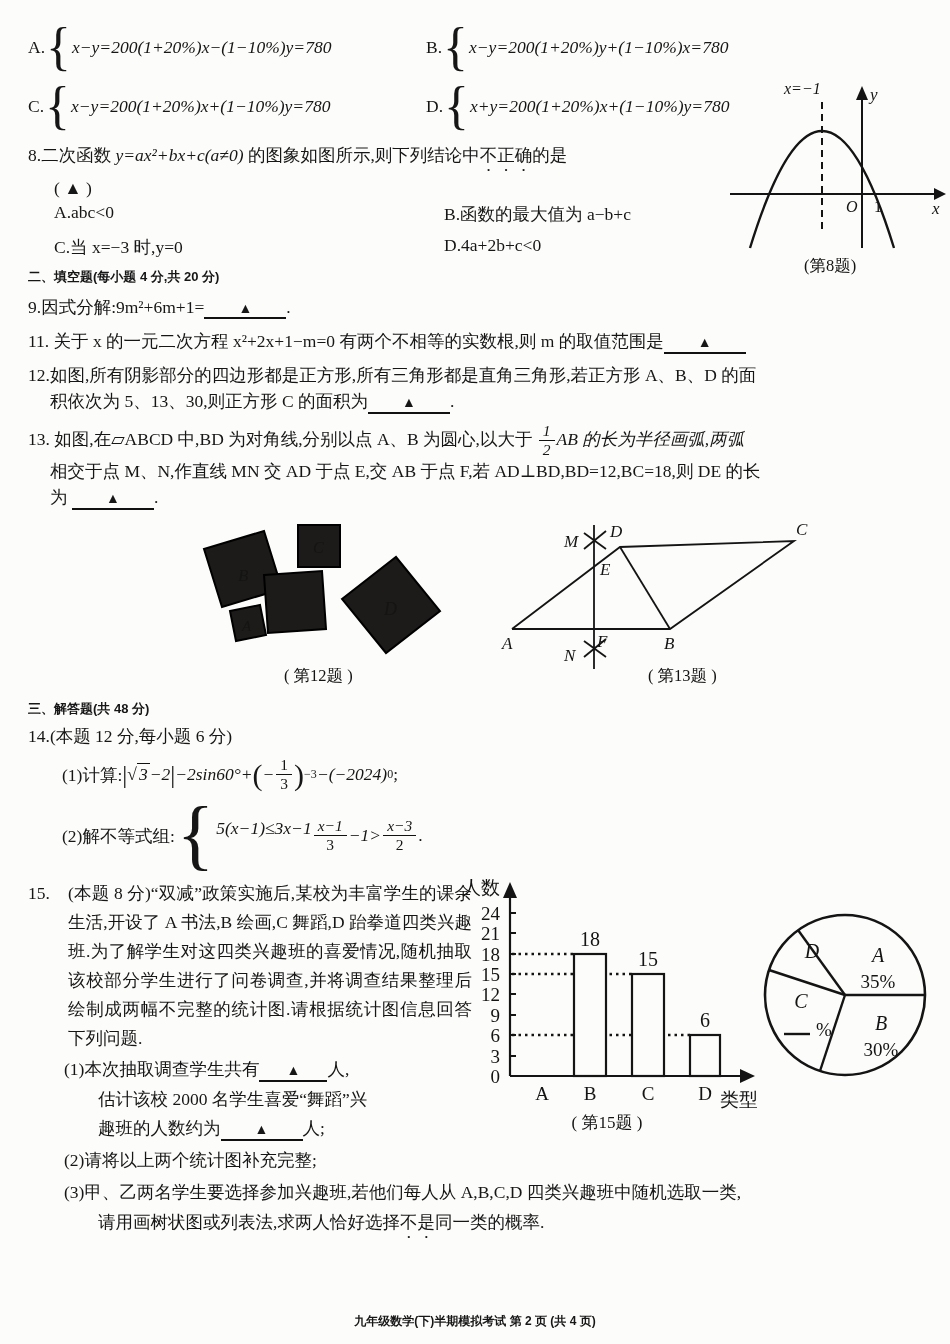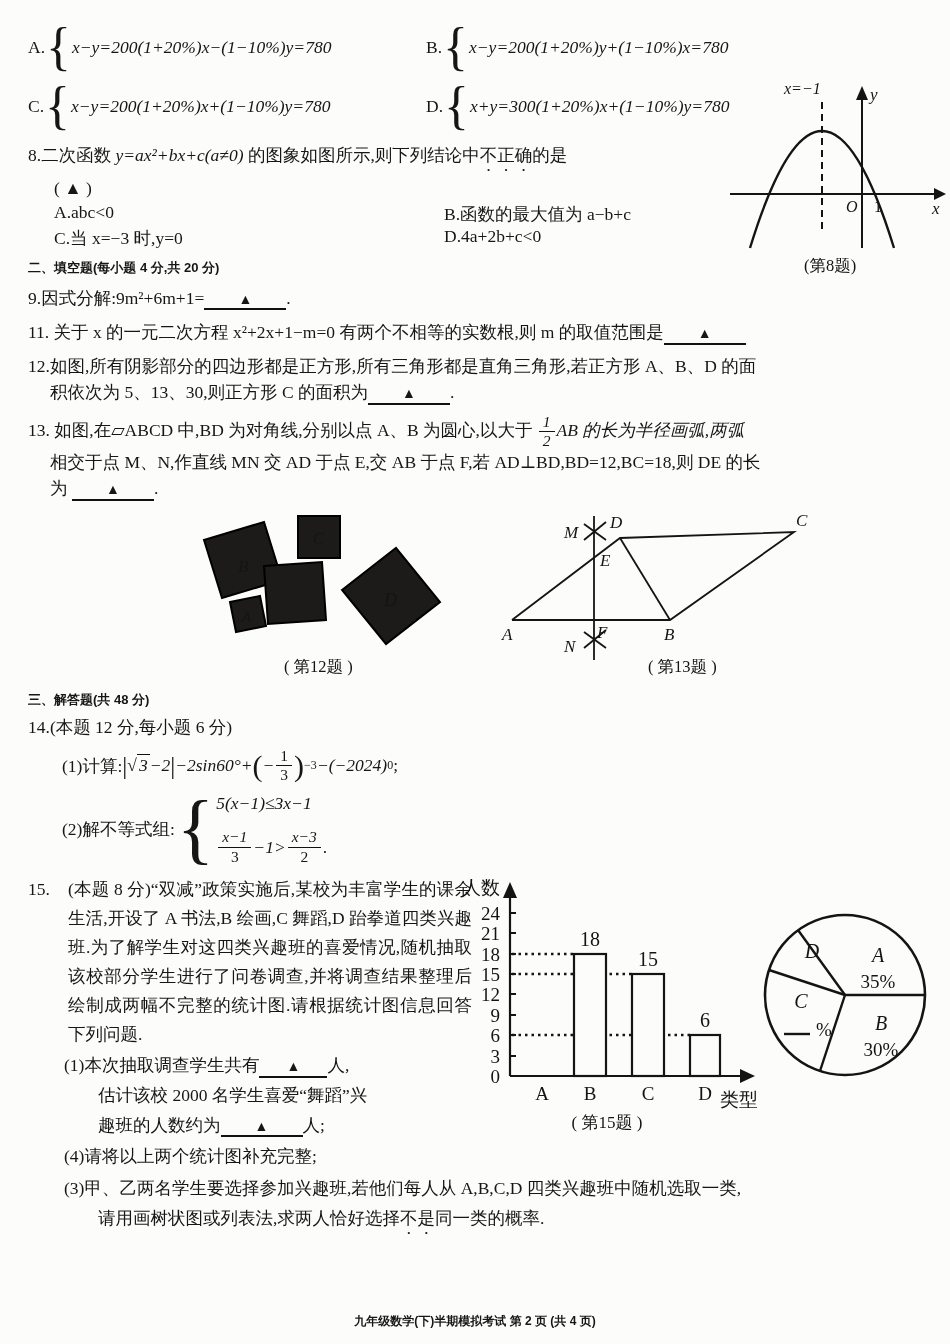--- a/index.html
+++ b/index.html
@@ -12,21 +12,21 @@
         text-emphasis:filled dot;text-emphasis-position:under right;}
   
   .sysopts{display:grid;grid-template-columns:398px 1fr;row-gap:12px;}
   .sysopt{display:flex;align-items:center;}
   .olbl{margin-right:1px;}
   .brace{font-size:52px;font-weight:400;line-height:.9;margin:0 1px 0 0;}
   .eqs{display:flex;line-height:1.45;}
   
   .q8stem{margin-top:12px;width:735px;line-height:1.5;}
   .ansblank{margin:3px 0 3px 26px;}
-  .q8opts{display:grid;grid-template-columns:390px 1fr;margin:2px 0 6px 26px;width:720px;}
+  .q8opts{display:grid;grid-template-columns:390px 1fr;row-gap:9px;margin:2px 0 6px 26px;width:720px;}
   
   .sect{font-family:"Liberation Sans","DejaVu Sans",sans-serif;font-weight:700;font-size:13px;margin:9px 0 5px;}
   
   .q{margin:8px 0;line-height:1.5;}
   .cont{margin-left:22px;}
   .blank{display:inline-block;min-width:74px;border-bottom:2px solid #111;text-align:center;
          font-size:14px;line-height:1.05;padding:0 4px 1px;vertical-align:baseline;}
   .blank.small{min-width:60px;}
   .frac{display:inline-flex;flex-direction:column;align-items:center;vertical-align:middle;
         line-height:1.05;font-size:15.5px;margin:0 2px;}
@@ -34,21 +34,21 @@
   .frac .den{padding:1px 4px 0;}
   sup.exp{font-size:12px;}
   .sqrt .radicand{border-top:1.6px solid #111;padding:0 2px;}
   .absbar{font-size:25px;vertical-align:-3px;font-weight:300;}
   .bigp{font-size:30px;vertical-align:-4px;font-weight:300;}
   
   .figrow{position:relative;height:172px;margin-top:2px;}
   
   .mline{display:flex;align-items:center;margin:8px 0 10px 34px;}
   .sysbrace{font-size:78px;font-weight:300;line-height:.85;margin:0 2px;}
-  .ineqcol{display:flex;flex-direction:column;line-height:1.2;gap:15px;}
+  .ineqcol{display:flex;flex-direction:row;line-height:1.2;}
   .ineqrow{display:flex;align-items:center;}
   
   .q15wrap{position:relative;}
   .q15{display:flex;width:444px;margin-top:8px;line-height:1.66;}
   .q15 .num{width:40px;flex:none;}
   .q15 .body{flex:1;text-align:justify;}
   .sub{margin-left:36px;line-height:1.7;margin-top:2px;}
   .sub .cont2{margin-left:34px;}
   .fig-abs{position:absolute;}
   .footer{position:absolute;left:0;bottom:14px;width:100%;text-align:center;
@@ -85,21 +85,21 @@
       <span class="brace">{</span>
       <span class="eqs">
             <span class="math">x−y=200</span>
         <span class="math">(1+20%)x+(1−10%)y=780</span>
           </span>
     </div>
     <div class="sysopt">
       <span class="olbl">D.</span>
       <span class="brace">{</span>
       <span class="eqs">
-            <span class="math">x+y=300</span>
+            <span class="math">x+y=200</span>
         <span class="math">(1+20%)x+(1−10%)y=780</span>
           </span>
     </div>
   </div>
 
   <div class="q8stem">
     <span>8.二次函数 </span><span class="math">y=ax²+bx+c(a≠0)</span><span> 的图象如图所示,则下列结论中</span><span class="emph">不正确</span><span>的是</span>
   </div>
   <div class="ansblank">( ▲ )</div>
   <div class="q8opts">
@@ -217,21 +217,21 @@
   <div class="q15wrap">
     <div class="q15">
       <span class="num">15.</span>
       <span class="body">(本题 8 分)“双减”政策实施后,某校为丰富学生的课余生活,开设了 A 书法,B 绘画,C 舞蹈,D 跆拳道四类兴趣班.为了解学生对这四类兴趣班的喜爱情况,随机抽取该校部分学生进行了问卷调查,并将调查结果整理后绘制成两幅不完整的统计图.请根据统计图信息回答下列问题.</span>
     </div>
     <div class="sub" style="width:415px;">
       <div><span>(1)本次抽取调查学生共有</span><span class="blank small">▲</span><span>人,</span></div>
       <div class="cont2">估计该校 2000 名学生喜爱“舞蹈”兴</div>
       <div class="cont2"><span>趣班的人数约为</span><span class="blank">▲</span><span>人;</span></div>
     </div>
-    <div class="sub">(4)请将以上两个统计图补充完整;</div>
+    <div class="sub">(2)请将以上两个统计图补充完整;</div>
     <div class="sub">
       <div>(3)甲、乙两名学生要选择参加兴趣班,若他们每人从 A,B,C,D 四类兴趣班中随机选取一类,</div>
       <div class="cont2"><span>请用画树状图或列表法,求两人恰好选择</span><span class="emph">不是</span><span>同一类的概率.</span></div>
     </div>
   </div>
  </div>
 
  <svg class="fig-abs" style="left:722px;top:76px;" width="225" height="200" viewBox="0 0 225 200">
    <line x1="8" y1="118" x2="212" y2="118" stroke-width="2"></line>
    <polygon points="212,112 224,118 212,124" fill="#141414"></polygon>

